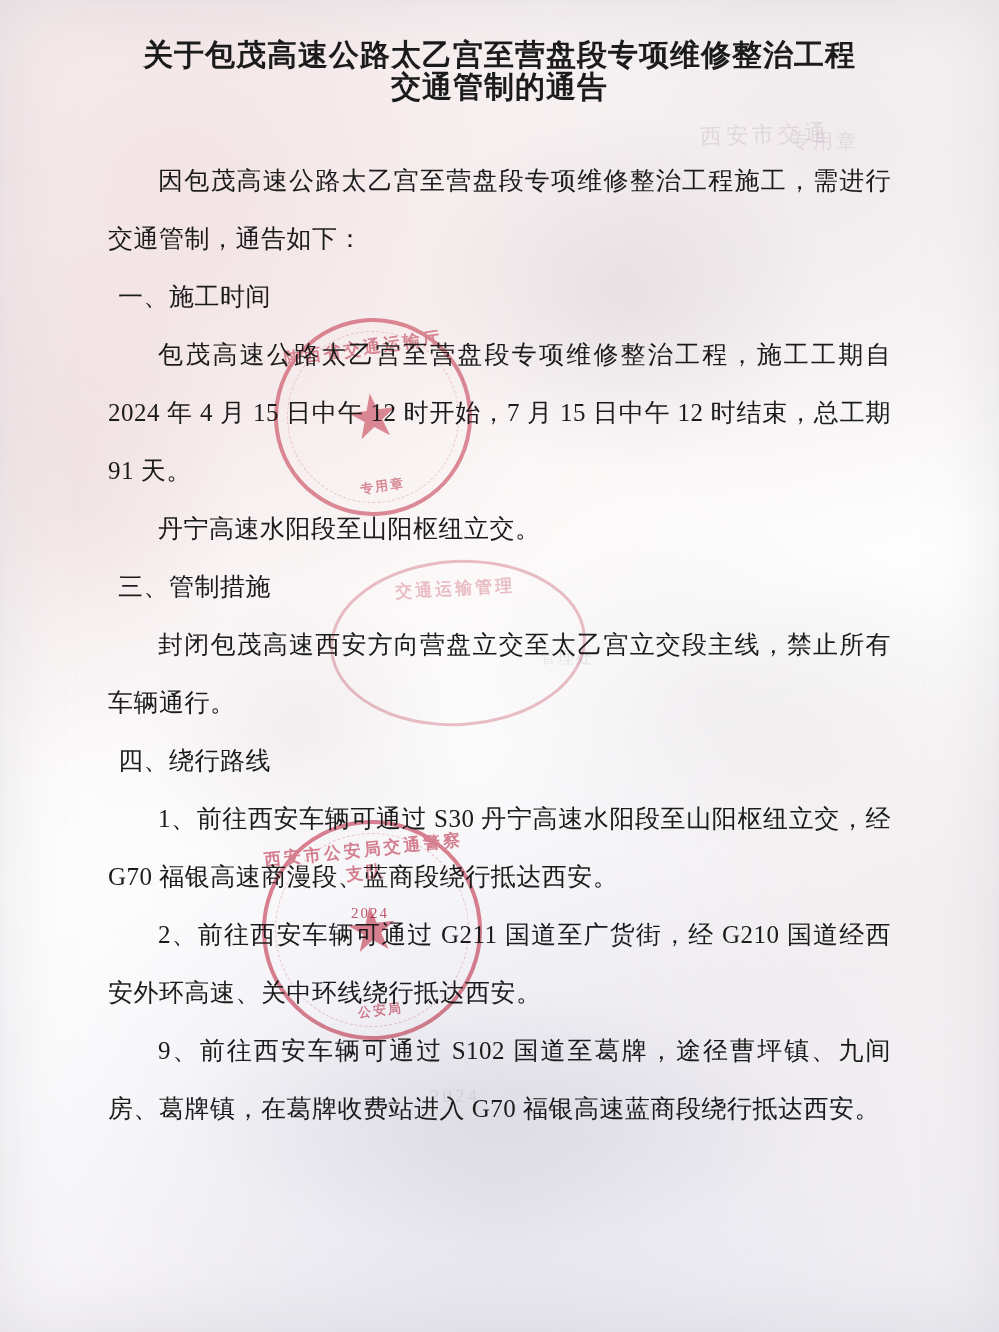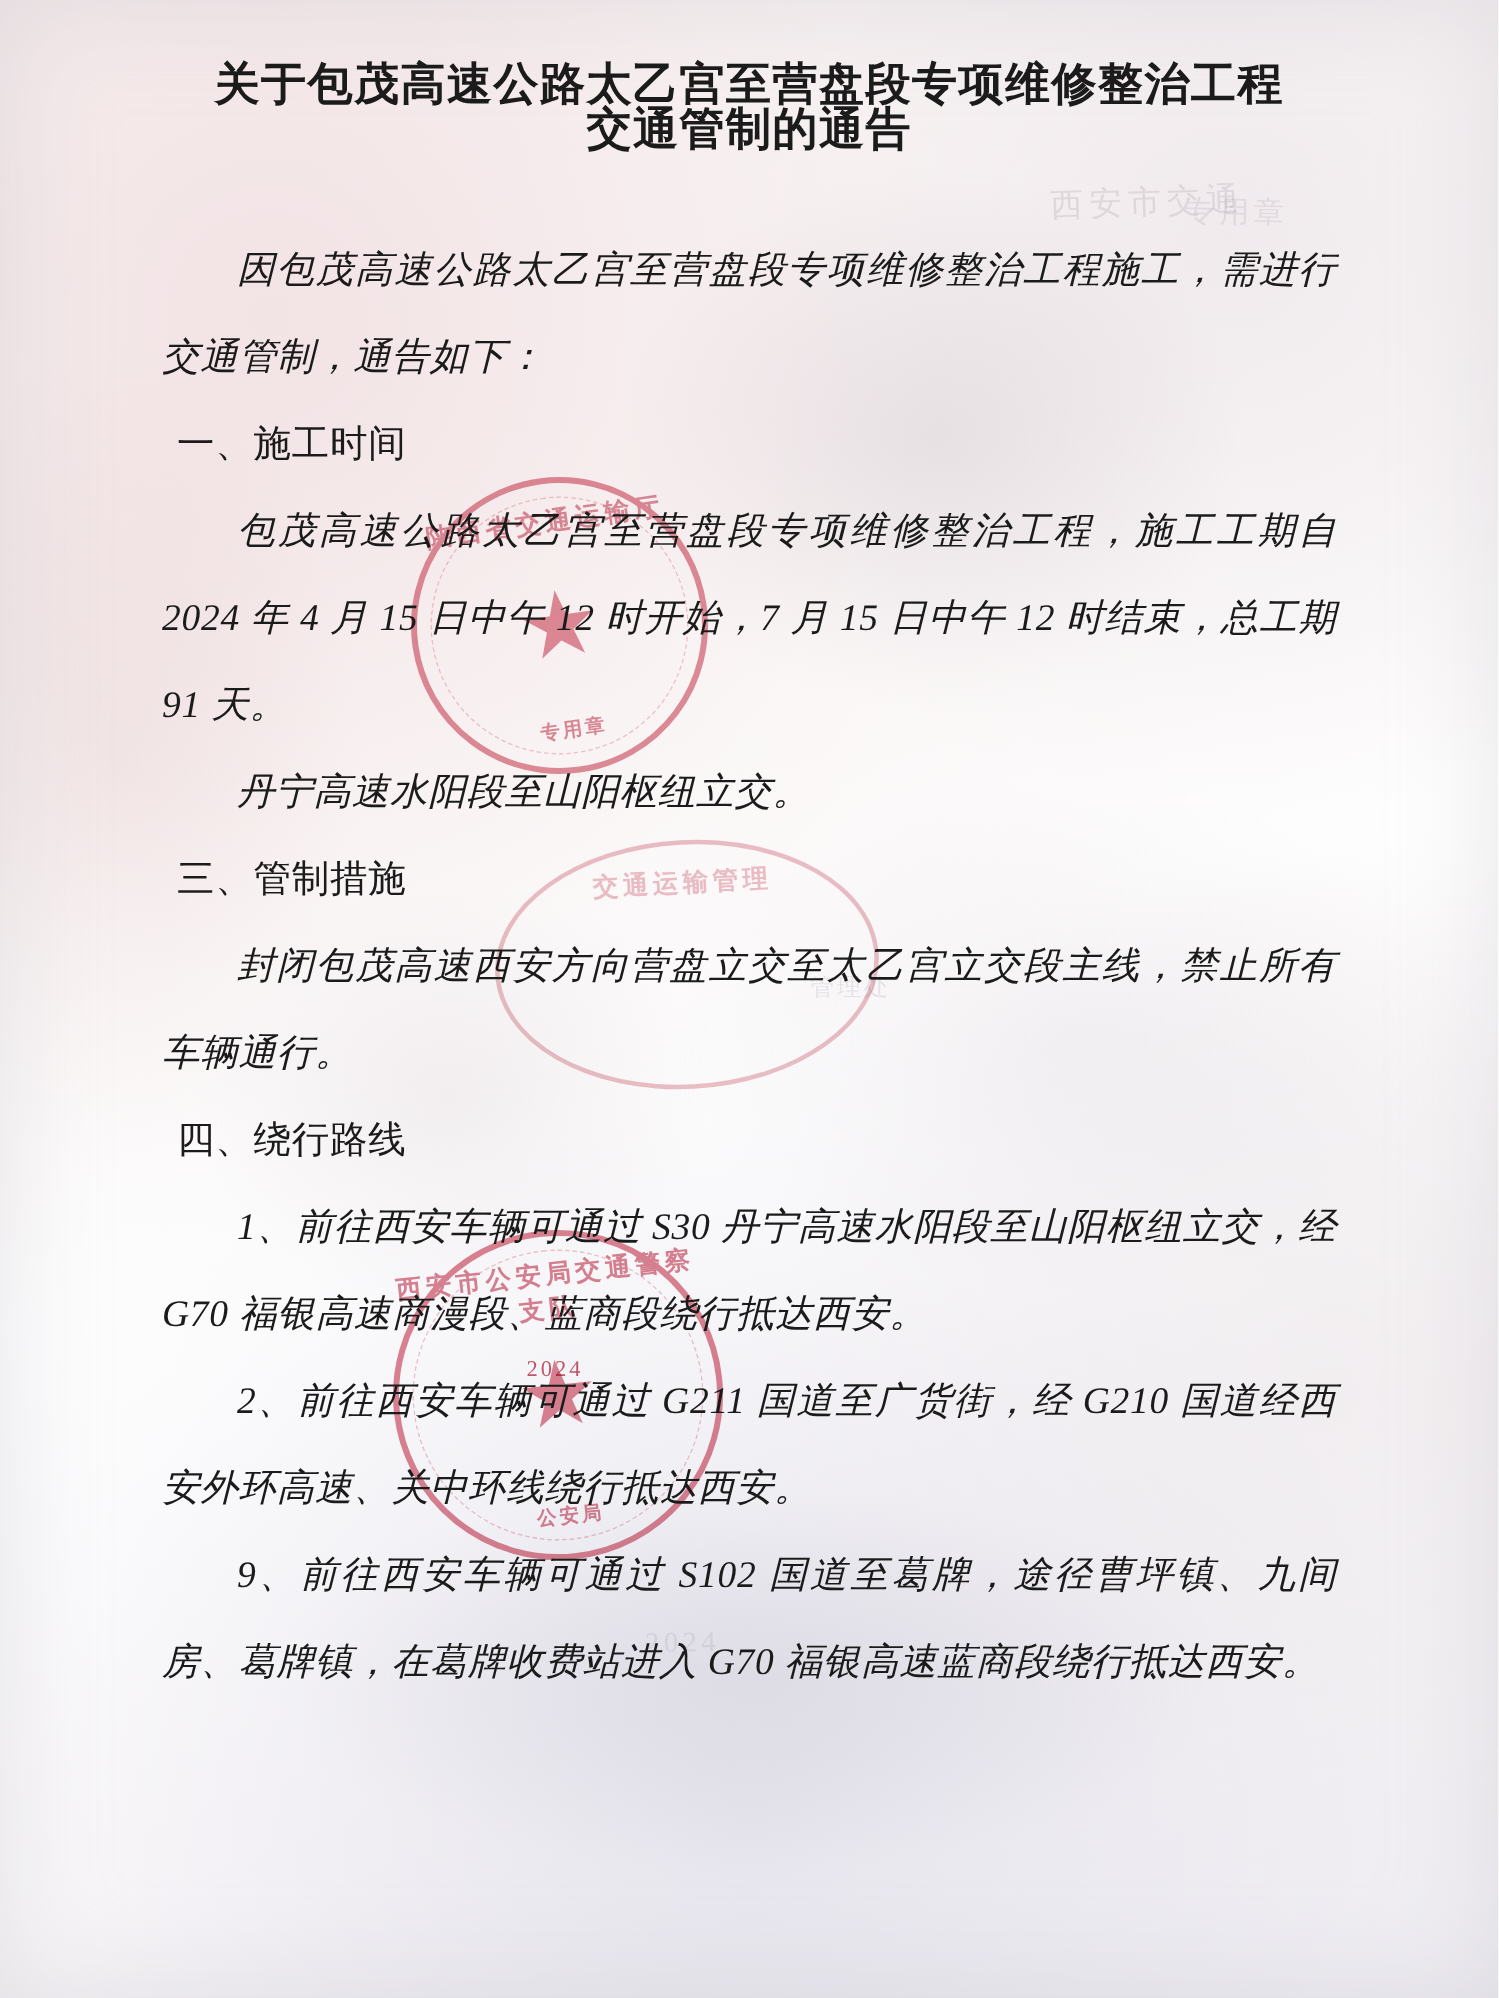--- a/index.html
+++ b/index.html
@@ -172,37 +172,36 @@
   #doc-title {
     text-align: center;
     font-size: 30px;
     font-weight: bold;
     letter-spacing: 1px;
     line-height: 1.0;
   }
   #doc-title .title-line {
     display: block;
   }
-  #doc-title .title-line-1 { margin-top: 8px; }
+  #doc-title .title-line-1 { margin-top: 8px; font-family: Liberation Mono, monospace; }
   #doc-title .title-line-2 { }
 
   #doc-paragraphs {
     margin-top: 50px;
     font-size: 25px;
     line-height: 58px;
     letter-spacing: 0.5px;
   }
   .para {
     margin: 0;
     text-align: justify;
     text-justify: inter-ideograph;
   }
   .para.indent {
     text-indent: 2em;
-    font-style: italic;
   }
   .para.heading {
     text-indent: 0;
     padding-left: 0.4em;
   }
 </style>
 </head>
 <body>
 
 <div id="doc-sheet">

